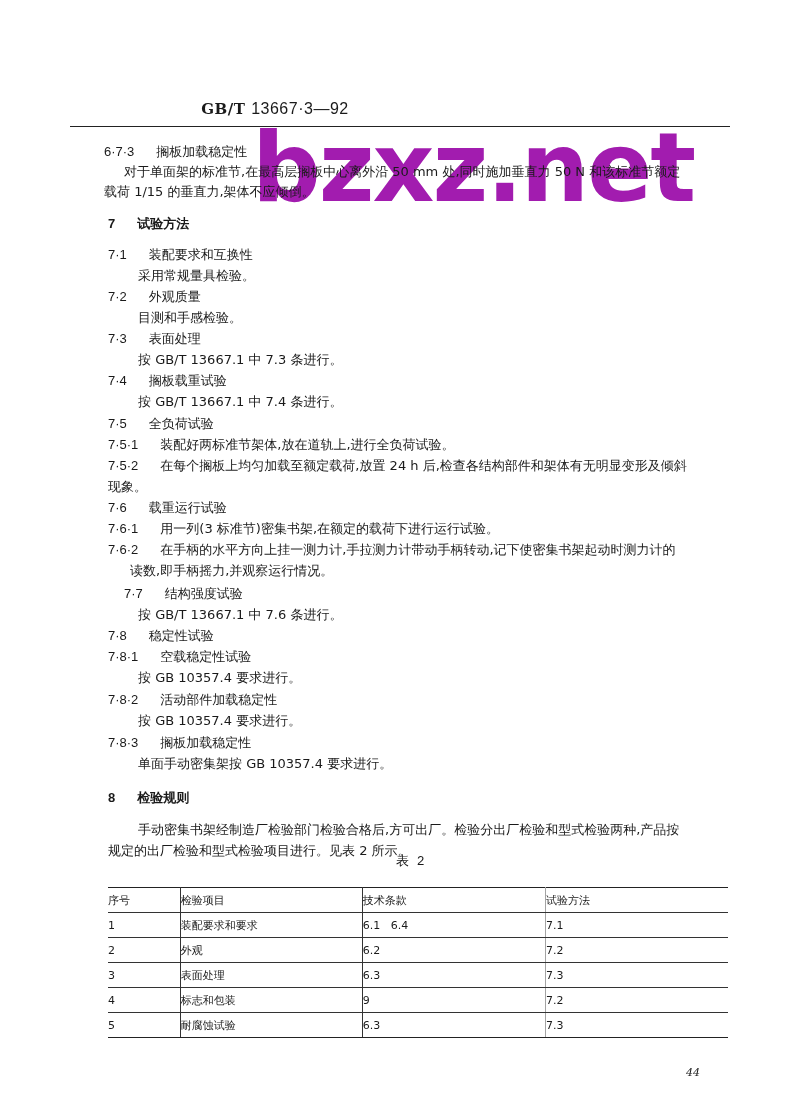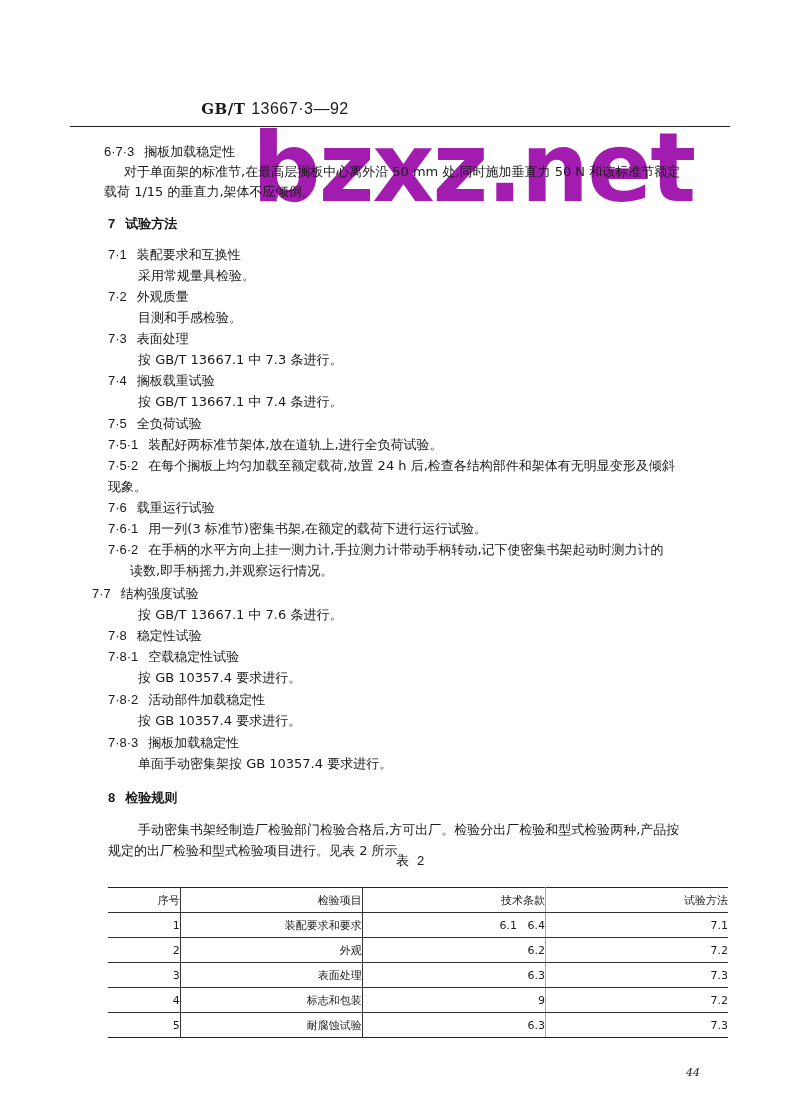--- a/index.html
+++ b/index.html
@@ -23,32 +23,32 @@
     position: absolute; left: 70px; top: 126px; width: 660px; height: 0;
     border-top: 1.5px solid #222;
   }
   .content { position: absolute; left: 0; top: 0; width: 800px; z-index: 1; }
   .line {
     position: absolute; font-size: 13px; line-height: 18px; white-space: nowrap;
     font-family: "DejaVu Sans", sans-serif;
   }
   .h { font-weight: normal; }
   .sec { font-weight: bold; }
-  .num-label { display: inline-block; min-width: 0; margin-right: 10px; font-family: "Liberation Sans", sans-serif; }
+  .num-label { display: inline-block; min-width: 0; margin-right: 22px; font-family: "Liberation Sans", sans-serif; }
   .table-caption {
     position: absolute; left: 396px; top: 852px; font-size: 13px;
     font-family: Liberation Mono, monospace;
   }
   table.t2 {
     position: absolute; left: 108px; top: 887px; width: 620px;
     border-collapse: collapse; font-size: 11px;
     font-family: "DejaVu Sans", sans-serif;
   }
   table.t2 td, table.t2 th {
-    height: 24px; padding: 0; text-align: right; font-weight: normal;
+    height: 24px; padding: 0; text-align: left; font-weight: normal;
     border-top: 1px solid #333; border-bottom: 1px solid #333;
   }
   table.t2 tr:first-child th { border-top: 1.5px solid #222; }
   table.t2 tr:last-child td { border-bottom: 1.5px solid #222; }
   table.t2 .c1 { width: 72px; border-right: 1px solid #333; }
   table.t2 .c2 { width: 182px; border-right: 1px solid #333; }
   table.t2 .c3 { width: 183px; border-right: 1px solid #a3a3a3; }
   table.t2 .c4 { width: 183px; }
   .page-number {
     position: absolute; left: 686px; top: 1066px; font-size: 11px; font-style: italic;
@@ -113,21 +113,21 @@
     <span class="num-label">7·6</span><span>载重运行试验</span>
   </div>
   <div class="line h" style="left:108px; top:520px;">
     <span class="num-label">7·6·1</span><span>用一列(3 标准节)密集书架,在额定的载荷下进行运行试验。</span>
   </div>
   <div class="line h" style="left:108px; top:541px;">
     <span class="num-label">7·6·2</span><span>在手柄的水平方向上挂一测力计,手拉测力计带动手柄转动,记下使密集书架起动时测力计的</span>
   </div>
   <div class="line" style="left:108px; top:562px;margin-left:22px;">读数,即手柄摇力,并观察运行情况。</div>
 
-  <div class="line h" style="left:92px; top:585px;">
+  <div class="line h" style="left:124px; top:585px;">
     <span class="num-label">7·7</span><span>结构强度试验</span>
   </div>
   <div class="line" style="left:138px; top:606px;">按 GB/T 13667.1 中 7.6 条进行。</div>
 
   <div class="line h" style="left:108px; top:627px;">
     <span class="num-label">7·8</span><span>稳定性试验</span>
   </div>
   <div class="line h" style="left:108px; top:648px;">
     <span class="num-label">7·8·1</span><span>空载稳定性试验</span>
   </div>

